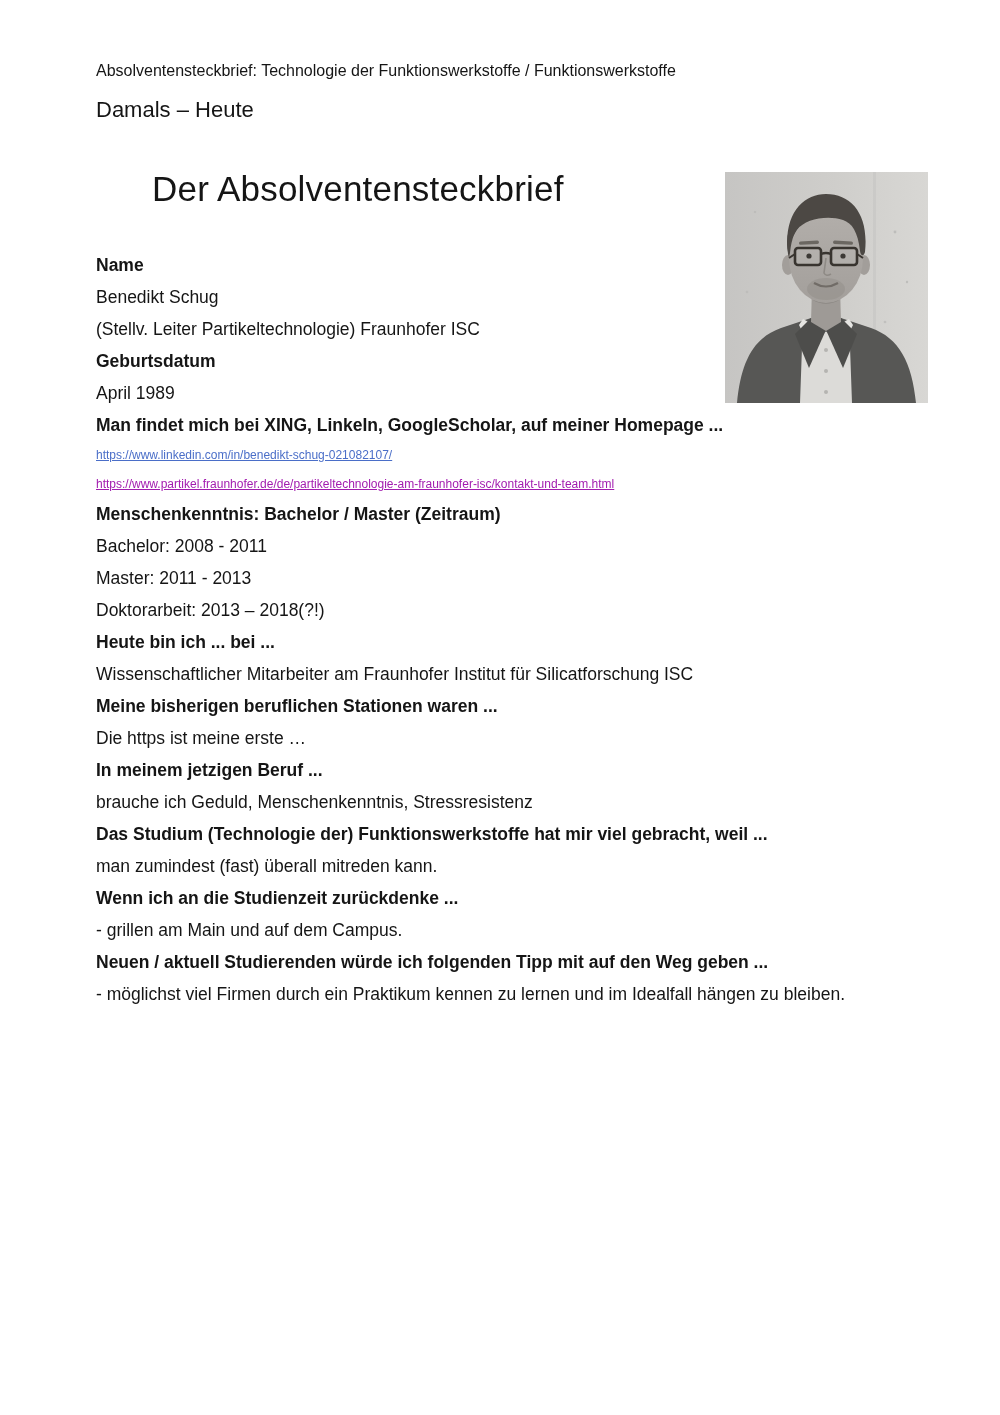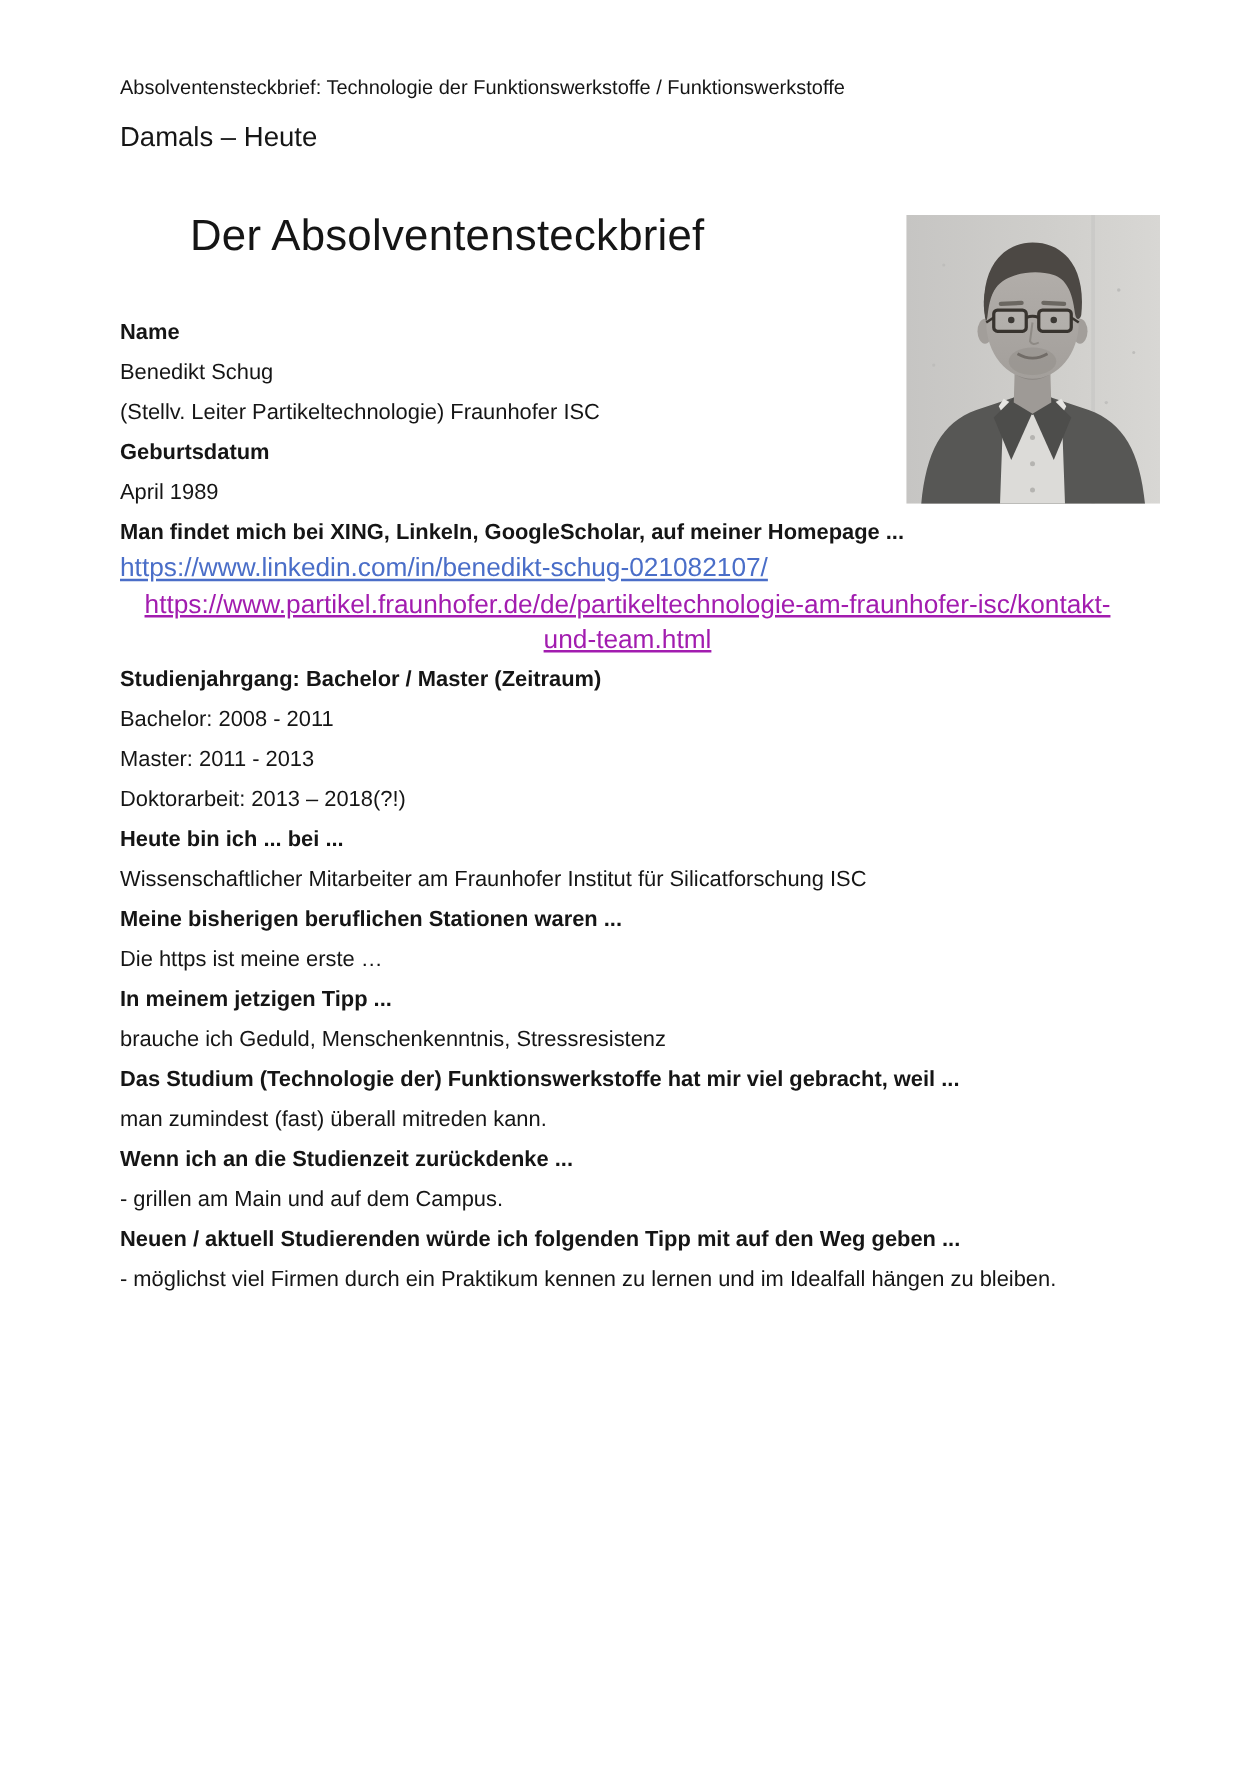--- a/index.html
+++ b/index.html
@@ -55,21 +55,21 @@
     line-height: 32px;
   }
   .a {
     font-weight: 400;
     font-size: 17.5px;
     line-height: 32px;
   }
   a.link {
     display: block;
     width: fit-content;
-    font-size: 21px;
+    font-size: 12px;
     line-height: 28.5px;
     cursor: pointer;
     text-align: center;
   }
 </style>
 </head>
 <body>
 
 <div class="page">
 
@@ -156,38 +156,38 @@
   <p class="a">April 1989</p>
       </section>
 
   <section class="qa">
     <p class="q">Man findet mich bei XING, LinkeIn, GoogleScholar, auf meiner Homepage ...</p>
   <a href="#" class="link" style="color: rgb(74, 110, 200);">https://www.linkedin.com/in/benedikt-schug-021082107/</a>
         <a href="#" class="link" style="color: #a21caf;">https://www.partikel.fraunhofer.de/de/partikeltechnologie-am-fraunhofer-isc/kontakt-und-team.html</a>
       </section>
 
   <section class="qa">
-    <p class="q">Studienjahrgang: Bachelor / Master (Zeitraum)</p>
+    <p class="q">Menschenkenntnis: Bachelor / Master (Zeitraum)</p>
   <p class="a">Bachelor: 2008 - 2011</p>
         <p class="a">Master: 2011 - 2013</p>
         <p class="a">Doktorarbeit: 2013 – 2018(?!)</p>
       </section>
 
   <section class="qa">
     <p class="q">Heute bin ich ... bei ...</p>
   <p class="a">Wissenschaftlicher Mitarbeiter am Fraunhofer Institut für Silicatforschung ISC</p>
       </section>
 
   <section class="qa">
     <p class="q">Meine bisherigen beruflichen Stationen waren ...</p>
   <p class="a">Die https ist meine erste …</p>
       </section>
 
   <section class="qa">
-    <p class="q">In meinem jetzigen Tipp ...</p>
+    <p class="q">In meinem jetzigen Beruf ...</p>
   <p class="a">brauche ich Geduld, Menschenkenntnis, Stressresistenz</p>
       </section>
 
   <section class="qa">
     <p class="q">Das Studium (Technologie der) Funktionswerkstoffe hat mir viel gebracht, weil ...</p>
   <p class="a">man zumindest (fast) überall mitreden kann.</p>
       </section>
 
   <section class="qa">
     <p class="q">Wenn ich an die Studienzeit zurückdenke ...</p>

